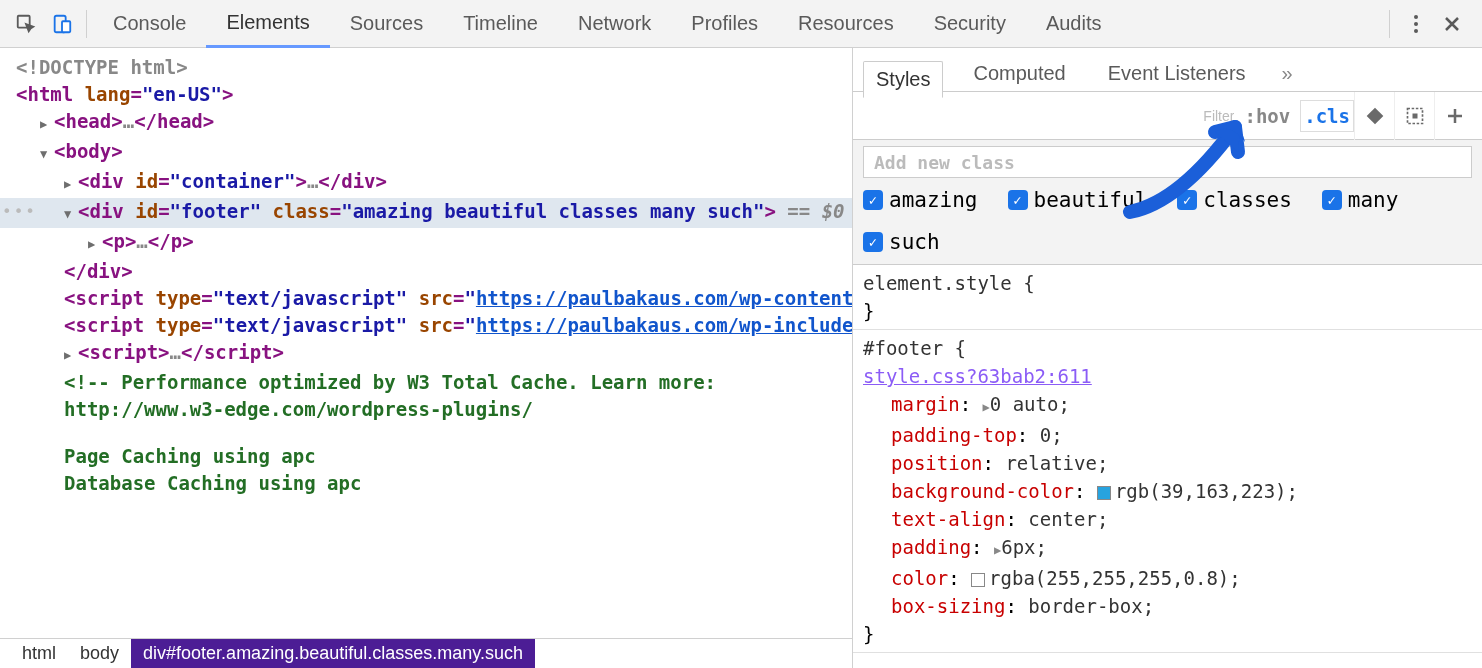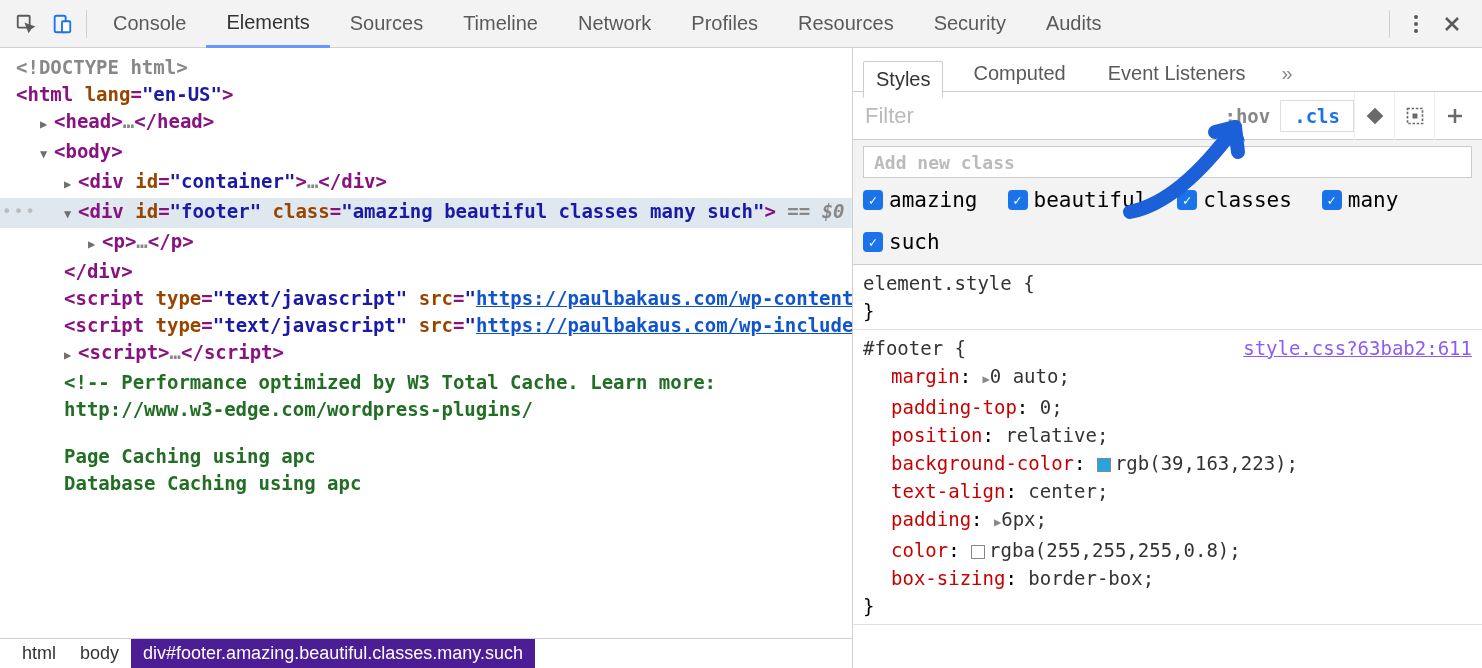--- a/index.html
+++ b/index.html
@@ -144,27 +144,28 @@
   align-items: center;
   padding: 0 8px 0 12px;
   font-size: 19px;
   color: #bbb;
   position: relative;
 }
 .filter-input {
   flex: 1;
   border: none;
   outline: none;
-  font-size: 22px;
+  font-size: 14px;
   color: #4c1d95;
   background: transparent;
+  text-align: right;
 }
 .filter-input::placeholder { color: #bbb; }
 .hov-btn { color: #888; font-weight: bold; padding: 0 10px; cursor: pointer; }
-.cls-btn { color: #1a73e8; font-weight: bold; padding: 0 13px; cursor: pointer; background: #fff; border: 1px solid #ddd; height: 32px; display:flex;align-items:center; }
+.cls-btn { color: #1a73e8; font-weight: bold; padding: 0 3px; cursor: pointer; background: #fff; border: 1px solid #ddd; height: 32px; display:flex;align-items:center; }
 .mini-icon { width: 40px; height: 48px; display:flex;align-items:center;justify-content:center; color: #6a6a6a; cursor:pointer; border-left:1px solid #eee; }
 
 .cls-panel {
   background: #f3f3f3;
   border-bottom: 1px solid #ccc;
   padding: 6px 10px 10px 10px;
 }
 .add-class-input {
   width: 100%;
   height: 32px;
@@ -197,21 +198,21 @@
 .styles-body {
   flex: 1;
   overflow: hidden;
   font-size: 19px;
   line-height: 28px;
 }
 .rule-block {
   border-bottom: 1px solid #e0e0e0;
   padding: 4px 10px;
 }
-.rule-header { display: flex; justify-content: space-between; }
+.rule-header { display: flex; justify-content: space-between; flex-direction: column; }
 .selector { color: #333; }
 .src-link { color: #8b5cf6; text-decoration: underline; cursor: pointer; }
 .props { padding-left: 28px; }
 .prop-name { color: #c80000; }
 .prop-val { color: #333; }
 .swatch {
   display: inline-block;
   width: 14px; height: 14px;
   border: 1px solid #888;
   vertical-align: middle;

